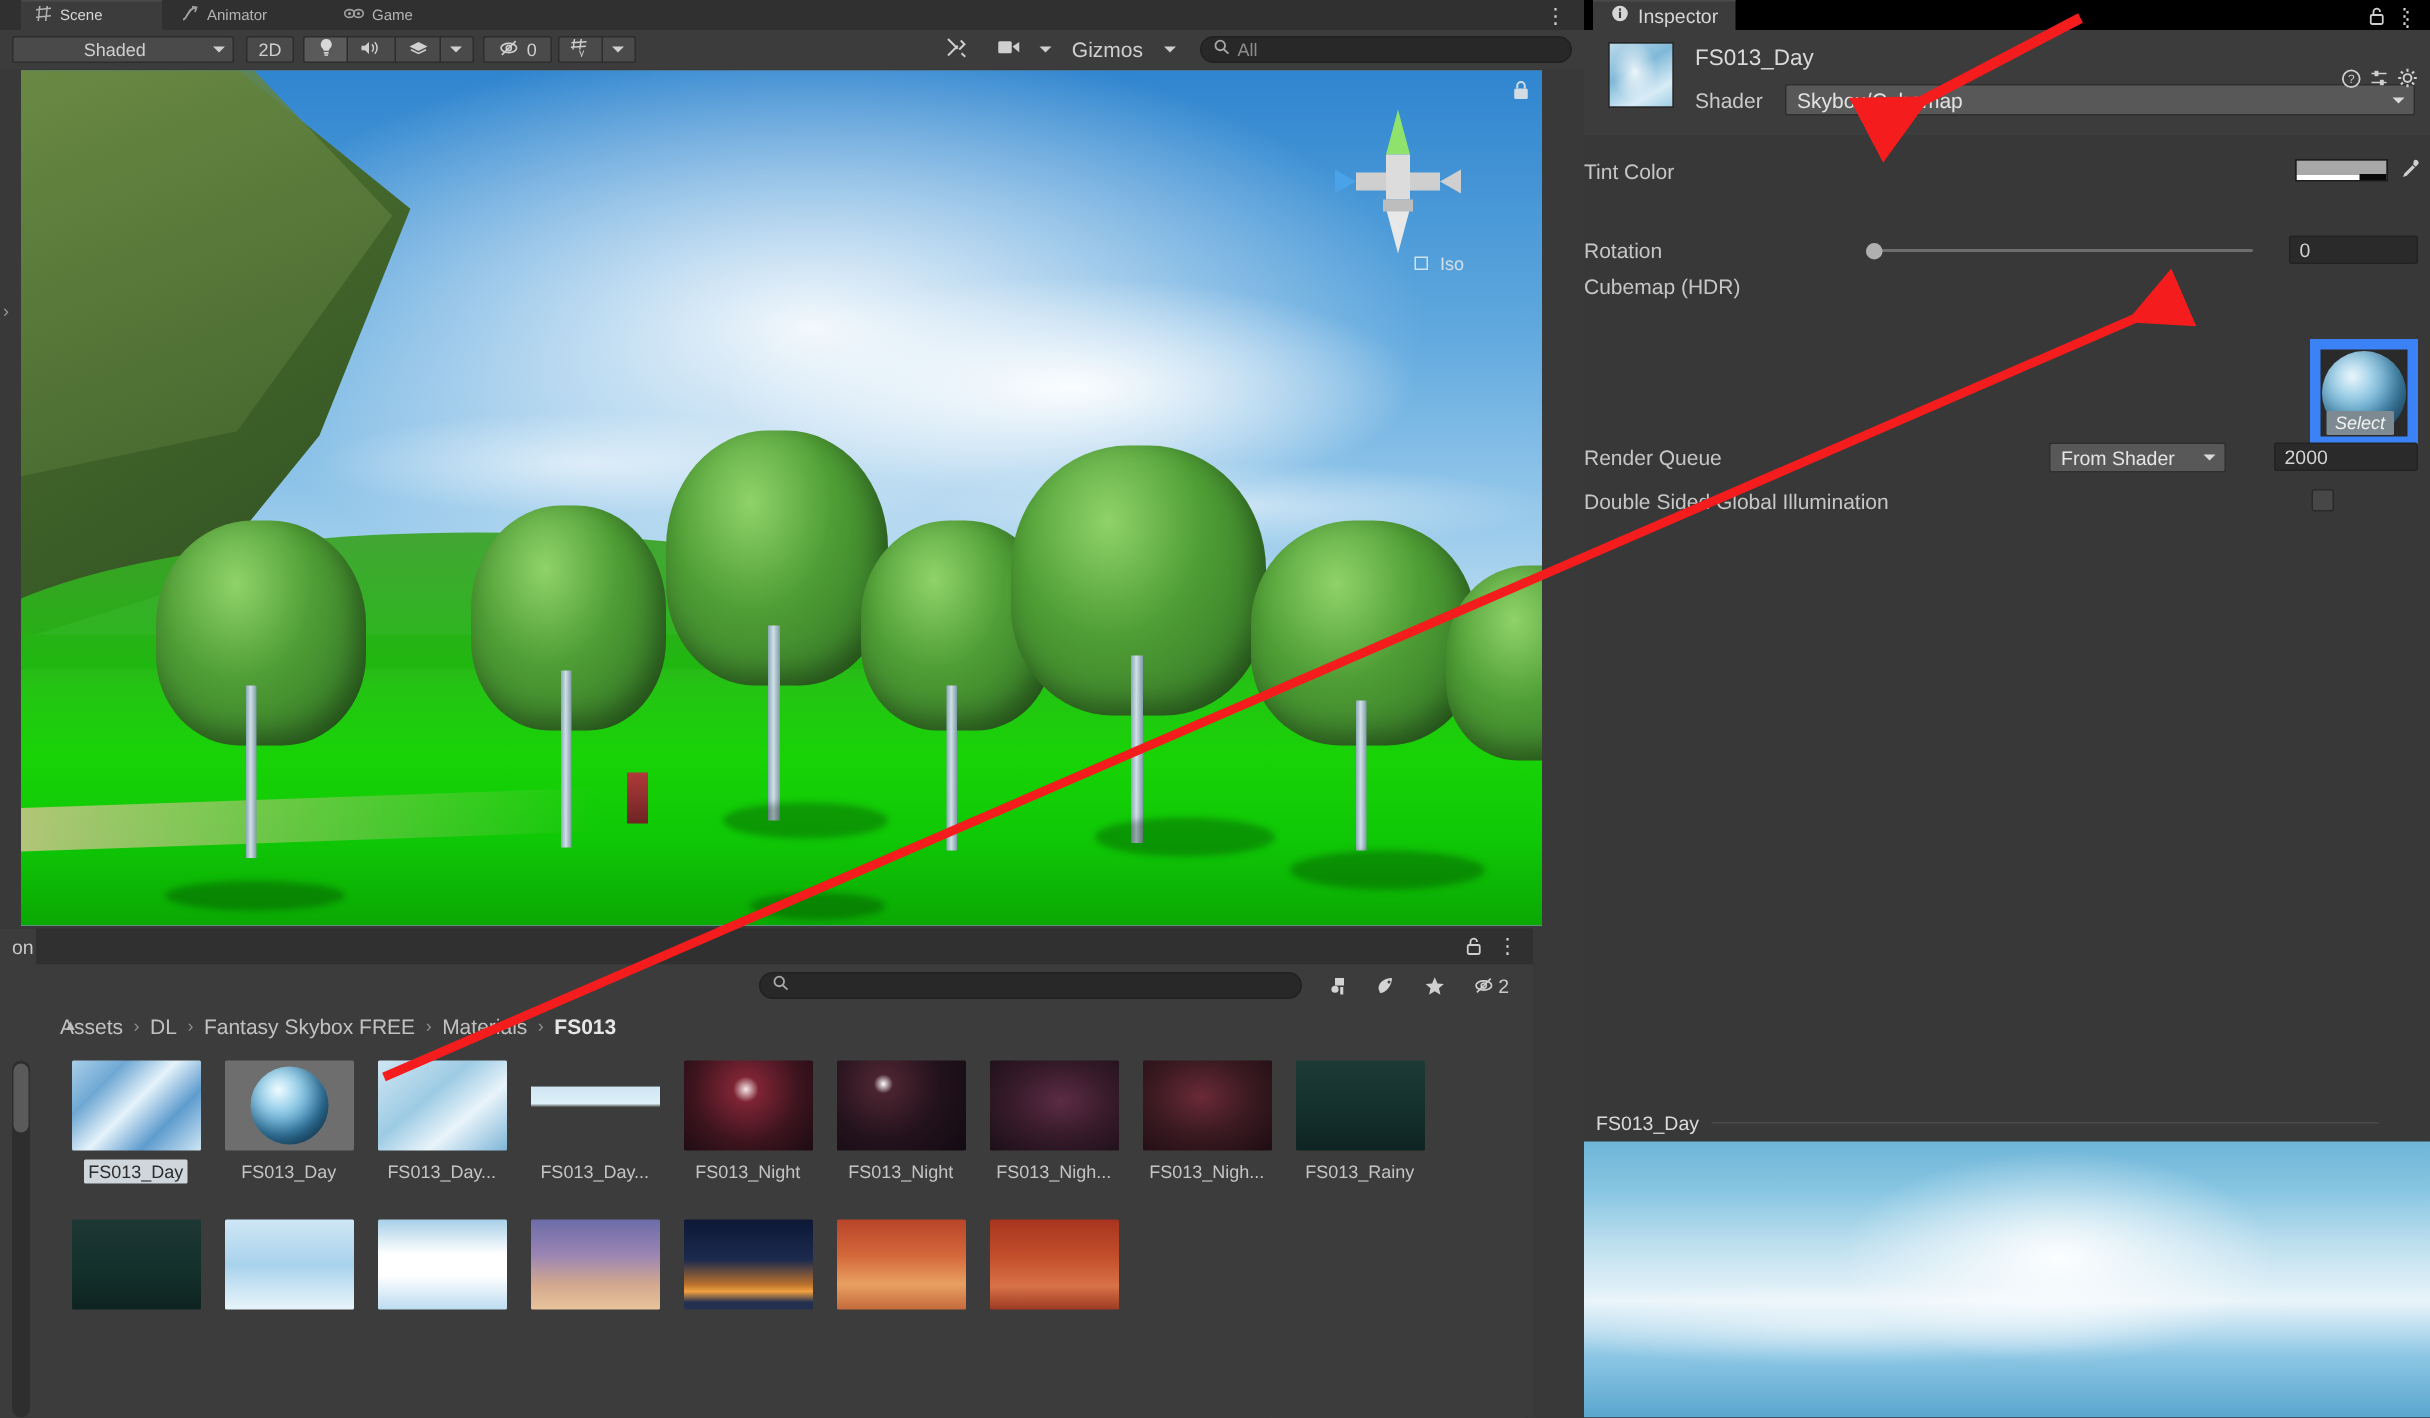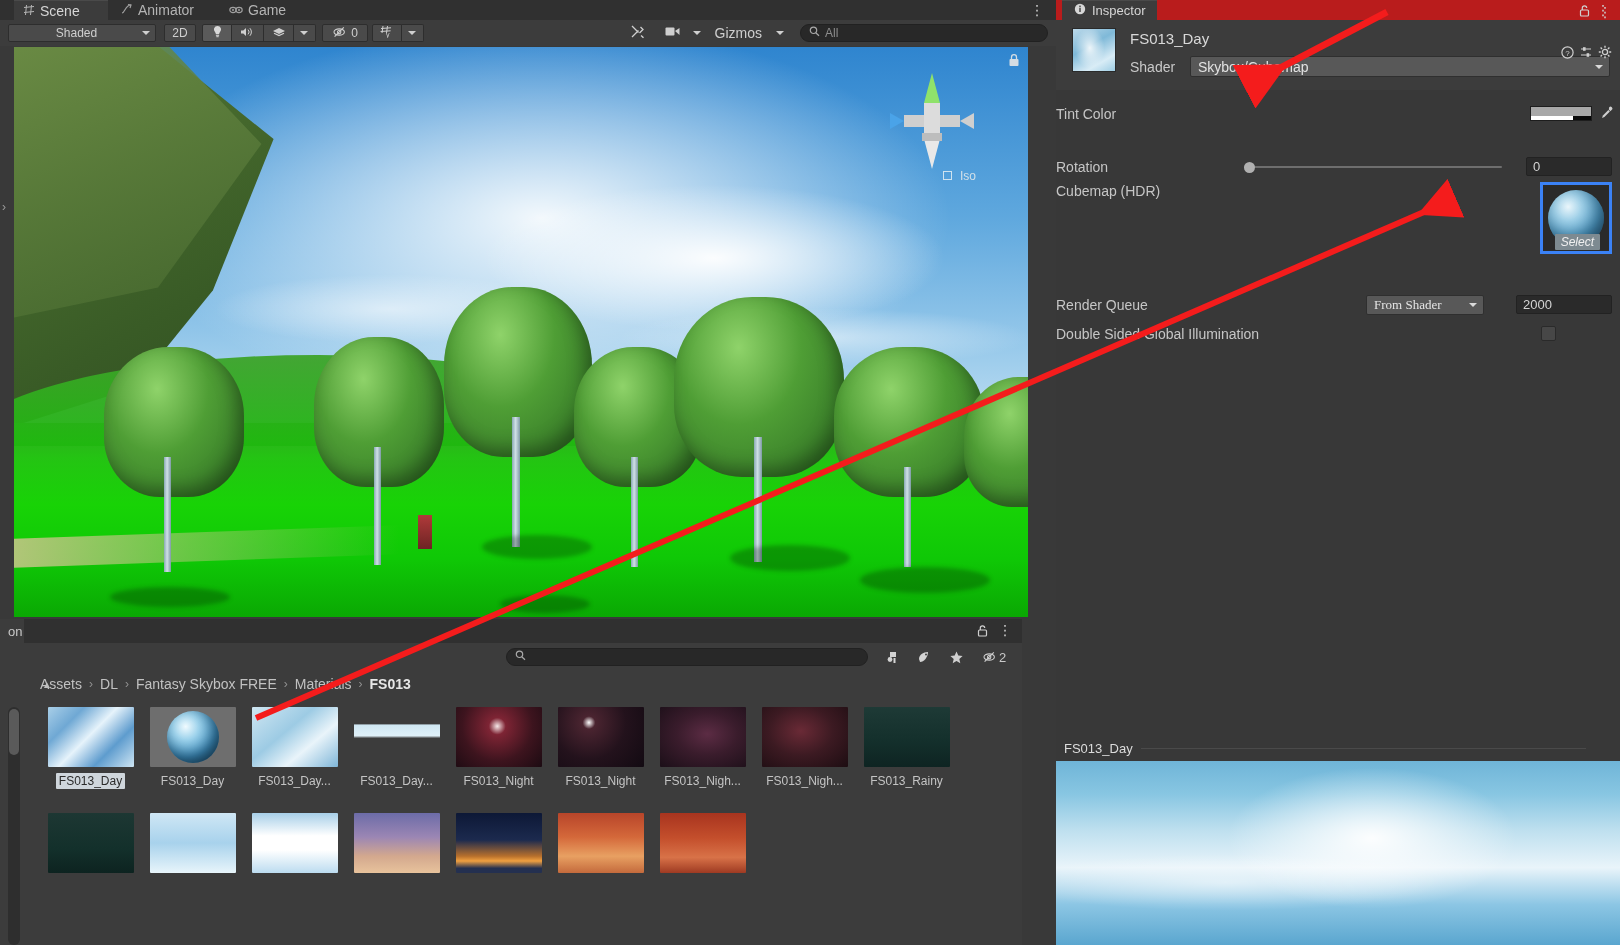--- a/index.html
+++ b/index.html
@@ -11,21 +11,21 @@
     font-size:13px;
     -webkit-font-smoothing:antialiased;
   }
   .root{position:relative;width:1620px;height:945px;}
 
   
   .scene-col{position:absolute;left:0;top:0;width:1056px;height:945px;background:#393939;}
 
   .tabbar{position:absolute;left:0;top:0;width:1056px;height:20px;background:#303030;}
   .tab{position:absolute;top:0;height:20px;display:flex;align-items:center;gap:5px;
-       padding:0 9px;font-size:14px;color:#b4b4b4;white-space:nowrap;}
+       padding:0 9px;font-size:10px;color:#b4b4b4;white-space:nowrap;}
   .tab.active{background:#3c3c3c;color:#d6d6d6;border-top:1px solid #4a4a4a;}
   .tab .ic{opacity:.85;display:inline-block;line-height:1;}
 
   .toolrow{position:absolute;left:0;top:20px;width:1056px;height:26px;background:#3c3c3c;
            display:flex;align-items:center;padding-left:8px;}
   .tbtn{height:18px;background:#4a4a4a;border:1px solid #2d2d2d;border-radius:2px;
         display:flex;align-items:center;justify-content:center;color:#cfcfcf;font-size:12px;}
   .dd{position:relative;padding:0 18px 0 7px;min-width:0;text-align:center;}
   .dd .caret{position:absolute;right:5px;top:50%;transform:translateY(-50%);
              border-left:4px solid transparent;border-right:4px solid transparent;border-top:4px solid #cfcfcf;}
@@ -110,21 +110,21 @@
   .cell{width:101px;display:flex;flex-direction:column;align-items:center;margin-right:1px;}
   .thumb{width:86px;height:60px;border-radius:1px;background:#2c2c2c;overflow:hidden;position:relative;}
   .clabel{margin-top:6px;font-size:12px;color:#c4c4c4;white-space:nowrap;padding:1px 3px;border-radius:1px;}
   .clabel.sel{background:#cfd6dc;color:#2b2b2b;}
   .vscroll{position:absolute;left:8px;top:10px;width:12px;height:238px;background:#2e2e2e;border-radius:6px;}
   .vthumb{position:absolute;left:1px;top:2px;width:10px;height:46px;background:#5a5a5a;border-radius:5px;}
   .leftgutter{position:absolute;left:0;top:697px;width:34px;height:248px;background:#3c3c3c;}
 
   
   .insp-col{position:absolute;left:1056px;top:0;width:564px;height:945px;background:#383838;}
-  .insp-tabbar{position:absolute;left:0;top:0;width:564px;height:20px;background:#b91c1c;}
+  .insp-tabbar{position:absolute;left:0;top:0;width:564px;height:20px;background:#000000;}
   .insp-tab{position:absolute;left:6px;top:0;height:20px;display:flex;align-items:center;gap:6px;
             padding:0 12px;background:#3c3c3c;color:#d6d6d6;font-size:13px;border-top:1px solid #4a4a4a;}
   .insp-lock{position:absolute;right:30px;top:4px;color:#cfcfcf;font-size:12px;}
   .insp-menu{position:absolute;right:10px;top:2px;color:#cfcfcf;font-size:14px;}
 
   .mat-head{position:absolute;left:0;top:20px;width:564px;height:70px;background:#3c3c3c;}
   .mat-thumb{position:absolute;left:16px;top:8px;width:44px;height:44px;border:1px solid #2a2a2a;
              background:linear-gradient(150deg,#bcd9ea,#7fb9d8 40%,#d8ecf6 75%,#9ecde4);overflow:hidden;}
   .mat-thumb:after{content:"";position:absolute;inset:0;
      background:radial-gradient(ellipse 50% 70% at 40% 45%, rgba(255,255,255,.85), rgba(255,255,255,0) 70%);}
@@ -143,22 +143,22 @@
   .prow{position:absolute;left:0;width:564px;height:24px;display:flex;align-items:center;}
   .plabel{position:absolute;left:-10px;font-size:14px;color:#c6c6c6;white-space:nowrap;}
   .colorfield{position:absolute;right:28px;width:62px;height:15px;border:1px solid #1d1d1d;
      background:linear-gradient(180deg,#a8a8a8 0%,#a8a8a8 72%,#ffffff 72%,#ffffff 100%);}
   .colorfield .blk{position:absolute;right:0;bottom:0;width:30%;height:28%;background:#0a0a0a;}
   .eyedrop{position:absolute;right:6px;color:#c8c8c8;font-size:13px;}
   .slider{position:absolute;height:2px;background:#6e6e6e;border-radius:1px;}
   .knob{position:absolute;width:11px;height:11px;border-radius:50%;background:#b0b0b0;top:-4.5px;}
   .numfield{position:absolute;right:8px;width:86px;height:19px;background:#2a2a2a;border:1px solid #222;
             border-radius:2px;color:#d4d4d4;font-size:13px;display:flex;align-items:center;padding-left:6px;}
-  .cubebox{position:absolute;right:8px;width:72px;height:72px;background:#2a2a2a;border:3px solid #3b82f6;
-           display:flex;align-items:center;justify-content:center;overflow:hidden;}
+  .cubebox{position:absolute;right:8px;width:72px;height:72px;background:#2a2a2a;border:7px solid #3b82f6;
+           display:flex;align-items:center;justify-content:center;overflow:hidden;margin-top:44px;}
   .cubesphere{width:56px;height:56px;border-radius:50%;
      background:radial-gradient(circle at 36% 30%, #eaf6fb 0%, #9fd0e8 26%, #4f9ecb 60%, #1d5a86 100%);
      box-shadow:inset -6px -8px 16px rgba(0,0,0,.4);}
   .selectbtn{position:absolute;right:9px;bottom:1px;background:#7d8a91;color:#f0f0f0;font-size:12px;
              padding:1px 6px;border-radius:1px;}
   .enumfield{position:absolute;height:20px;background:#585858;border:1px solid #2f2f2f;border-radius:2px;
              display:flex;align-items:center;padding:0 20px 0 7px;color:#e4e4e4;font-size:13px;}
   .enumfield .caret{position:absolute;right:6px;top:50%;transform:translateY(-50%);
              border-left:4px solid transparent;border-right:4px solid transparent;border-top:4px solid #dadada;}
   .chk{position:absolute;width:15px;height:15px;background:#474747;border:1px solid #2a2a2a;border-radius:2px;}
@@ -628,21 +628,21 @@
       <div class="prow" style="top:92px;height:80px;align-items:flex-start;">
         <span class="plabel" style="left:0;top:1px;">Cubemap   (HDR)</span>
         <span class="cubebox" style="top:0;">
           <i class="cubesphere"></i>
           <i class="selectbtn">Select</i>
         </span>
       </div>
 
       <div class="prow" style="top:203px;">
         <span class="plabel" style="left:0;">Render Queue</span>
-        <span class="enumfield" style="left:310px;width:118px;top:2px;font-family:Liberation Serif, serif;">
+        <span class="enumfield" style="left:310px;width:118px;top:2px;">
           <span>From Shader</span>
           <i class="caret"></i>
         </span>
         <span class="numfield" style="top:2px;width:96px;">2000</span>
       </div>
 
       <div class="prow" style="top:232px;">
         <span class="plabel" style="left:0;">Double Sided Global Illumination</span>
         <span class="chk" style="right:64px;top:4px;"></span>
       </div>

